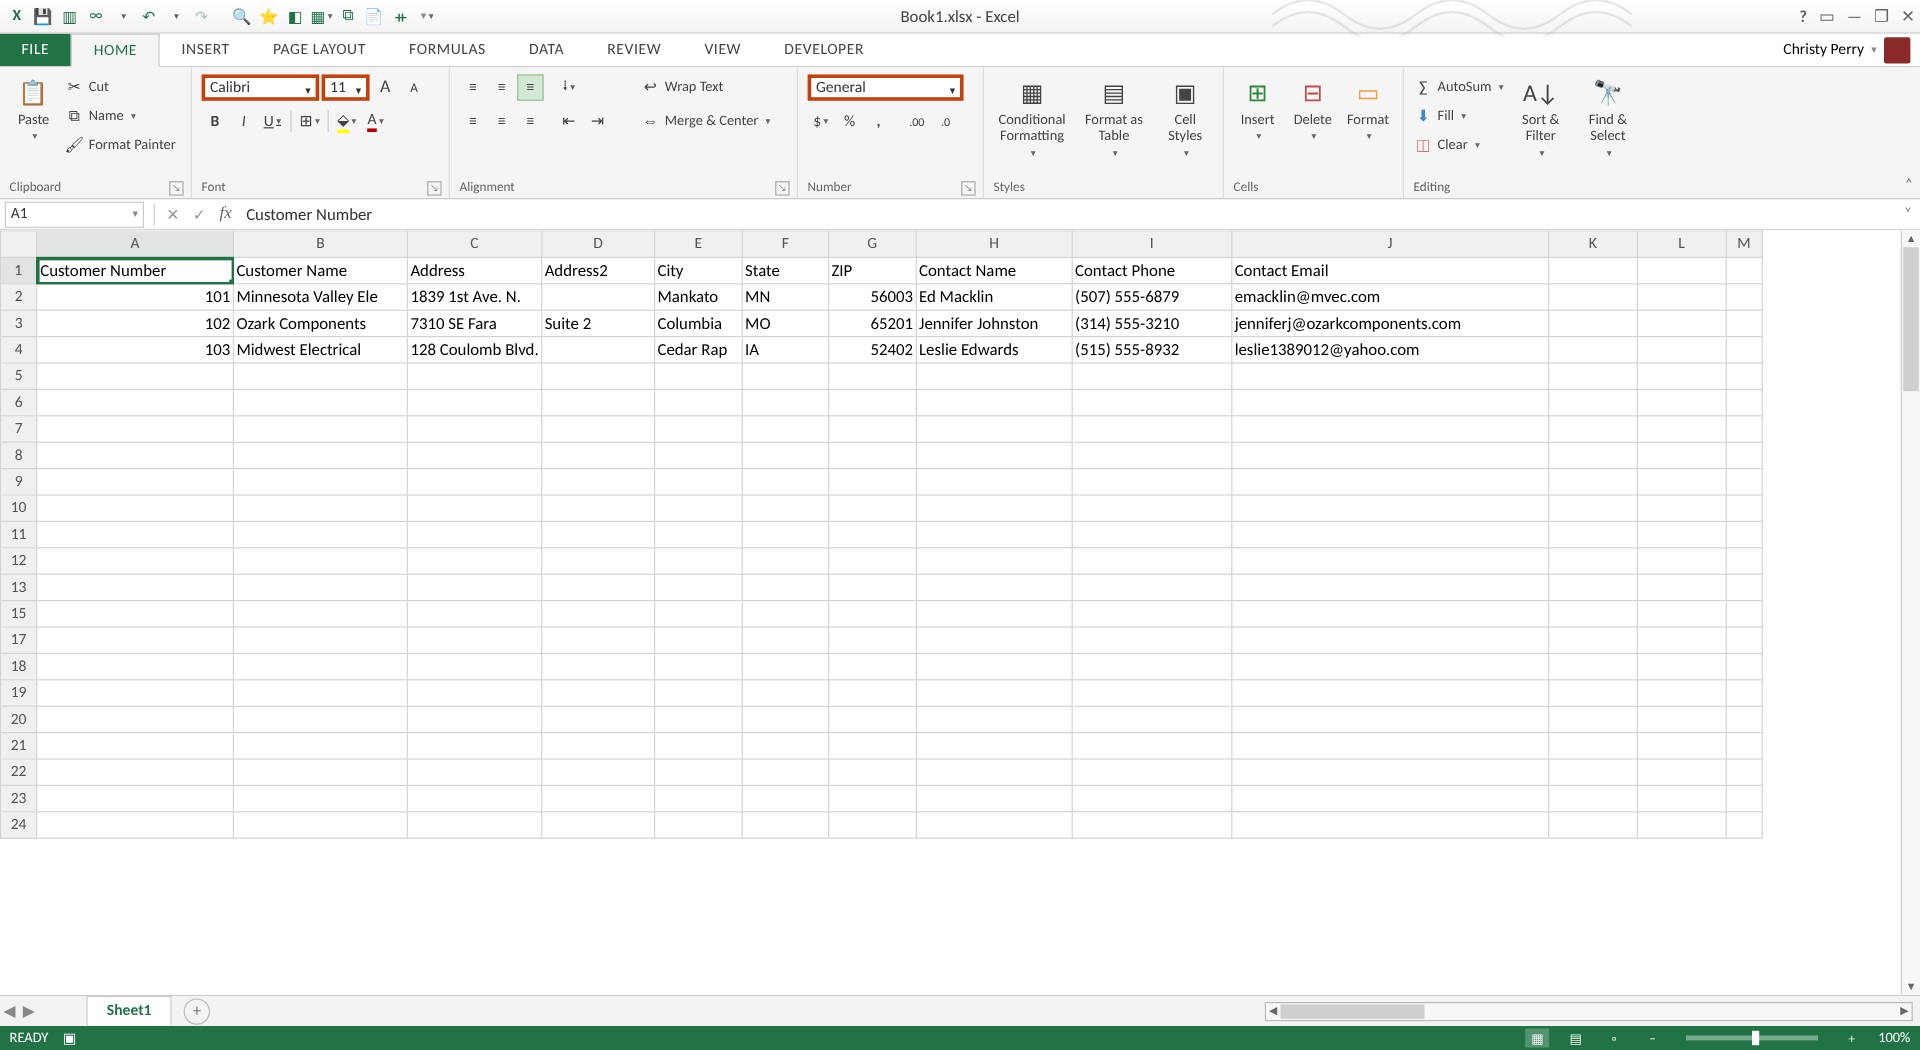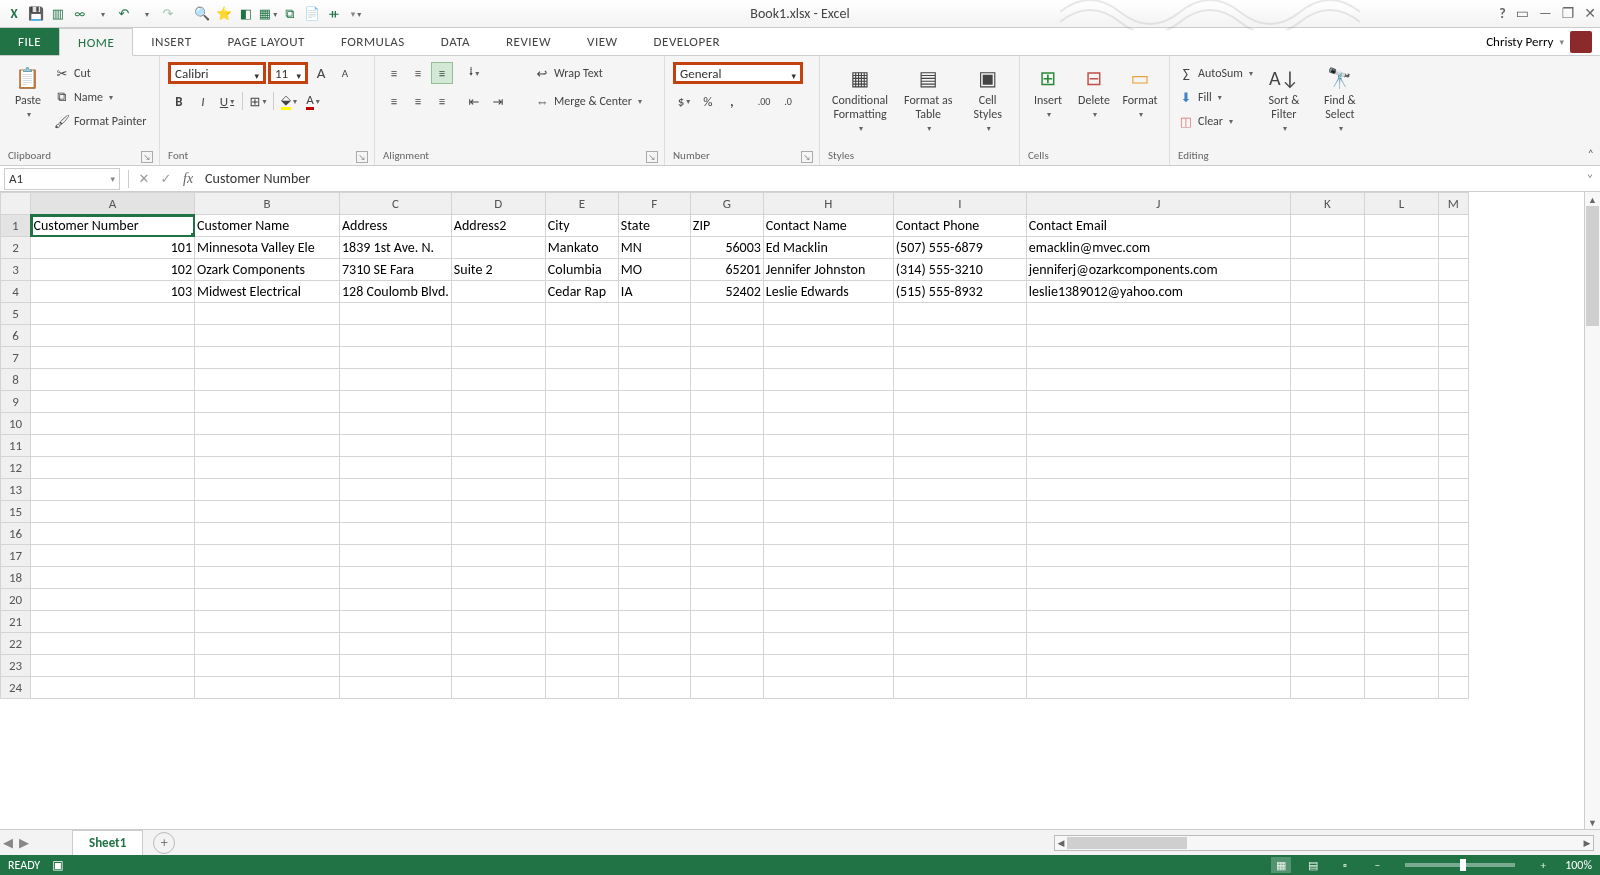--- a/index.html
+++ b/index.html
@@ -613,53 +613,53 @@
           <td class=""></td>
           <td class=""></td>
           <td class=""></td>
           <td class=""></td>
           <td class=""></td>
           <td class=""></td>
           <td class=""></td>
           <td class=""></td>
         </tr>
         <tr>
-          <th class="rowh ">16</th>
-          <td class=""></td>
-          <td class=""></td>
-          <td class=""></td>
-          <td class=""></td>
-          <td class=""></td>
-          <td class=""></td>
-          <td class=""></td>
-          <td class=""></td>
-          <td class=""></td>
-          <td class=""></td>
-          <td class=""></td>
-          <td class=""></td>
-          <td class=""></td>
-        </tr>
-        <tr>
           <th class="rowh ">17</th>
           <td class=""></td>
           <td class=""></td>
           <td class=""></td>
           <td class=""></td>
           <td class=""></td>
           <td class=""></td>
           <td class=""></td>
           <td class=""></td>
           <td class=""></td>
           <td class=""></td>
           <td class=""></td>
           <td class=""></td>
           <td class=""></td>
         </tr>
         <tr>
           <th class="rowh ">18</th>
+          <td class=""></td>
+          <td class=""></td>
+          <td class=""></td>
+          <td class=""></td>
+          <td class=""></td>
+          <td class=""></td>
+          <td class=""></td>
+          <td class=""></td>
+          <td class=""></td>
+          <td class=""></td>
+          <td class=""></td>
+          <td class=""></td>
+          <td class=""></td>
+        </tr>
+        <tr>
+          <th class="rowh ">19</th>
           <td class=""></td>
           <td class=""></td>
           <td class=""></td>
           <td class=""></td>
           <td class=""></td>
           <td class=""></td>
           <td class=""></td>
           <td class=""></td>
           <td class=""></td>
           <td class=""></td>

